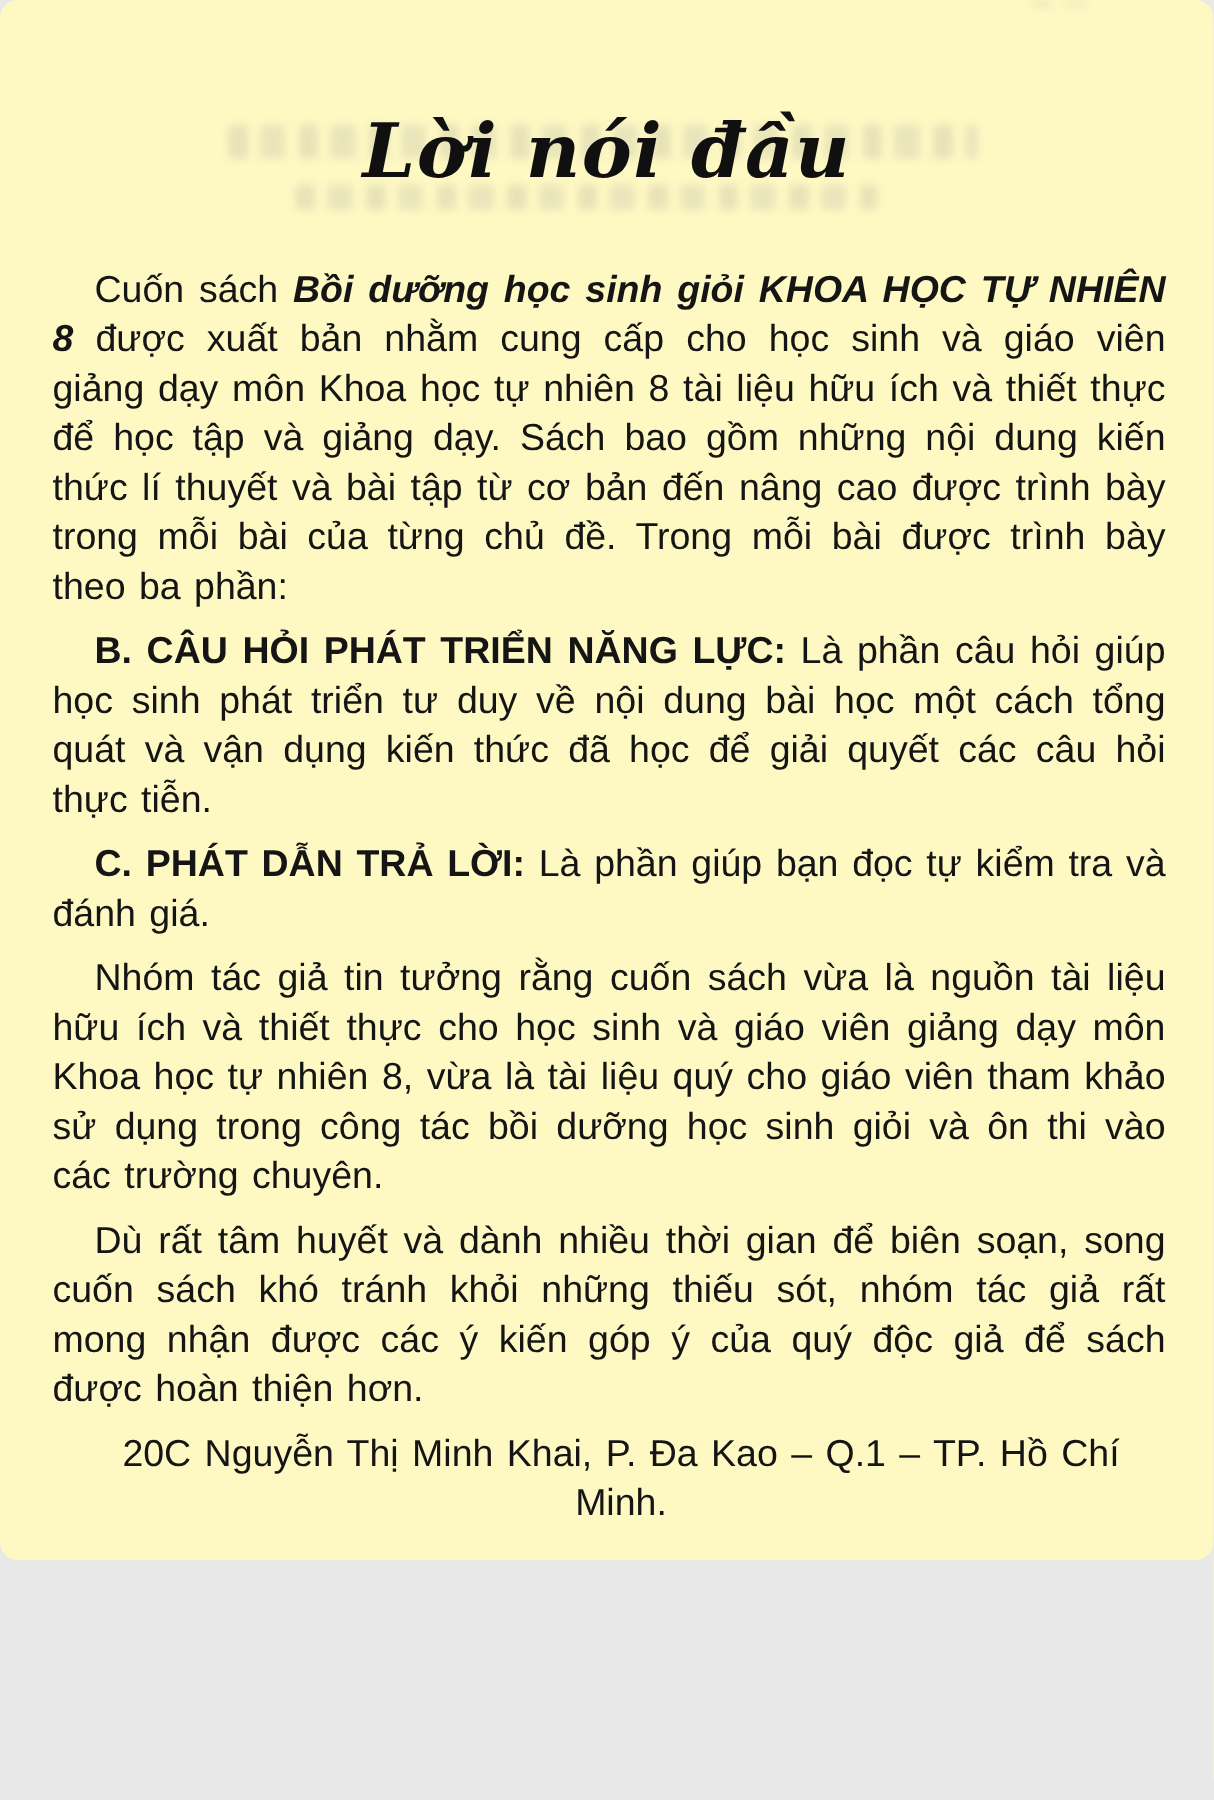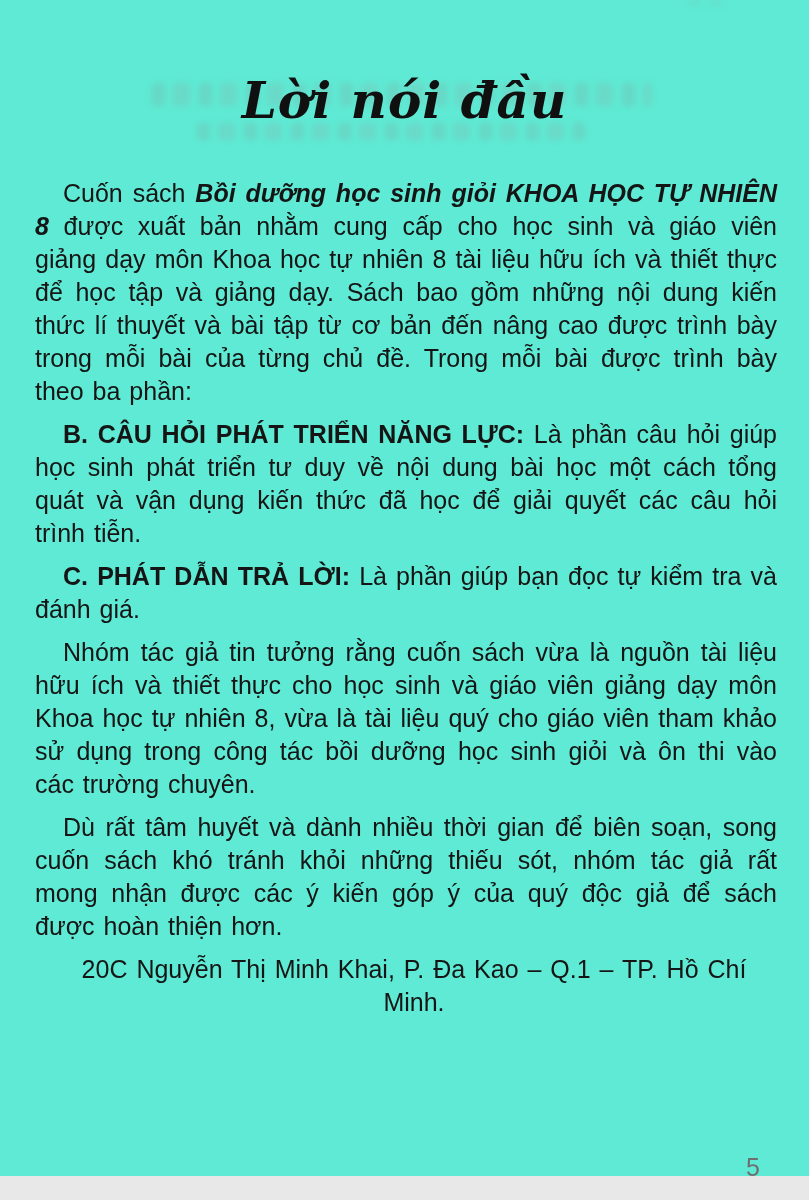--- a/index.html
+++ b/index.html
@@ -3,26 +3,27 @@
 <meta charset="utf-8">
 <style>
   html, body {
     margin: 0;
     padding: 0;
     background: #e8e8e8;
   }
   .page {
     position: relative;
     width: 809px;
-    height: 1176px;
+    height: 1040px;
     margin: 0 auto;
-    background: #5eead4;
+    background: #fef9c3;
     overflow: hidden;
     font-family: "Liberation Sans", sans-serif;
     color: #151515;
+    border-radius: 12px;
   }
   
   .ghost {
     position: absolute;
     filter: blur(3px);
     opacity: 0.20;
     border-radius: 3px;
     background: repeating-linear-gradient(90deg,
       #8d8d8d 0px, #8d8d8d 13px,
       rgba(141,141,141,0) 13px, rgba(141,141,141,0) 21px,
@@ -89,21 +90,21 @@
   <div class="ghost ghost-2"></div>
   <div class="ghost ghost-3"></div>
 
   <div class="title">Lời nói đầu</div>
 
   <div class="content">
 
     <p class="body first indent"><span>Cuốn sách </span><span class="book-title">Bồi dưỡng học sinh giỏi KHOA HỌC TỰ NHIÊN 8</span><span> được xuất bản nhằm cung cấp cho học sinh và giáo viên giảng dạy môn Khoa học tự nhiên 8 tài liệu hữu ích và thiết thực để học tập và giảng dạy. Sách bao gồm những nội dung kiến thức lí thuyết và bài tập từ cơ bản đến nâng cao được trình bày trong mỗi bài của từng chủ đề. Trong mỗi bài được trình bày theo ba phần:</span></p>
 
 
-    <p class="body indent"><span class="sec-label">B. CÂU HỎI PHÁT TRIỂN NĂNG LỰC:</span><span> Là phần câu hỏi giúp học sinh phát triển tư duy về nội dung bài học một cách tổng quát và vận dụng kiến thức đã học để giải quyết các câu hỏi trình tiễn.</span></p>
+    <p class="body indent"><span class="sec-label">B. CÂU HỎI PHÁT TRIỂN NĂNG LỰC:</span><span> Là phần câu hỏi giúp học sinh phát triển tư duy về nội dung bài học một cách tổng quát và vận dụng kiến thức đã học để giải quyết các câu hỏi thực tiễn.</span></p>
 
     <p class="body indent"><span class="sec-label">C. PHÁT DẪN TRẢ LỜI:</span><span> Là phần giúp bạn đọc tự kiểm tra và đánh giá.</span></p>
 
     <p class="body indent">Nhóm tác giả tin tưởng rằng cuốn sách vừa là nguồn tài liệu hữu ích và thiết thực cho học sinh và giáo viên giảng dạy môn Khoa học tự nhiên 8, vừa là tài liệu quý cho giáo viên tham khảo sử dụng trong công tác bồi dưỡng học sinh giỏi và ôn thi vào các trường chuyên.</p>
 
     <p class="body indent">Dù rất tâm huyết và dành nhiều thời gian để biên soạn, song cuốn sách khó tránh khỏi những thiếu sót, nhóm tác giả rất mong nhận được các ý kiến góp ý của quý độc giả để sách được hoàn thiện hơn.</p>
 
 
     <p class="centered">20C Nguyễn Thị Minh Khai, P. Đa Kao – Q.1 – TP. Hồ Chí Minh.</p>
 

